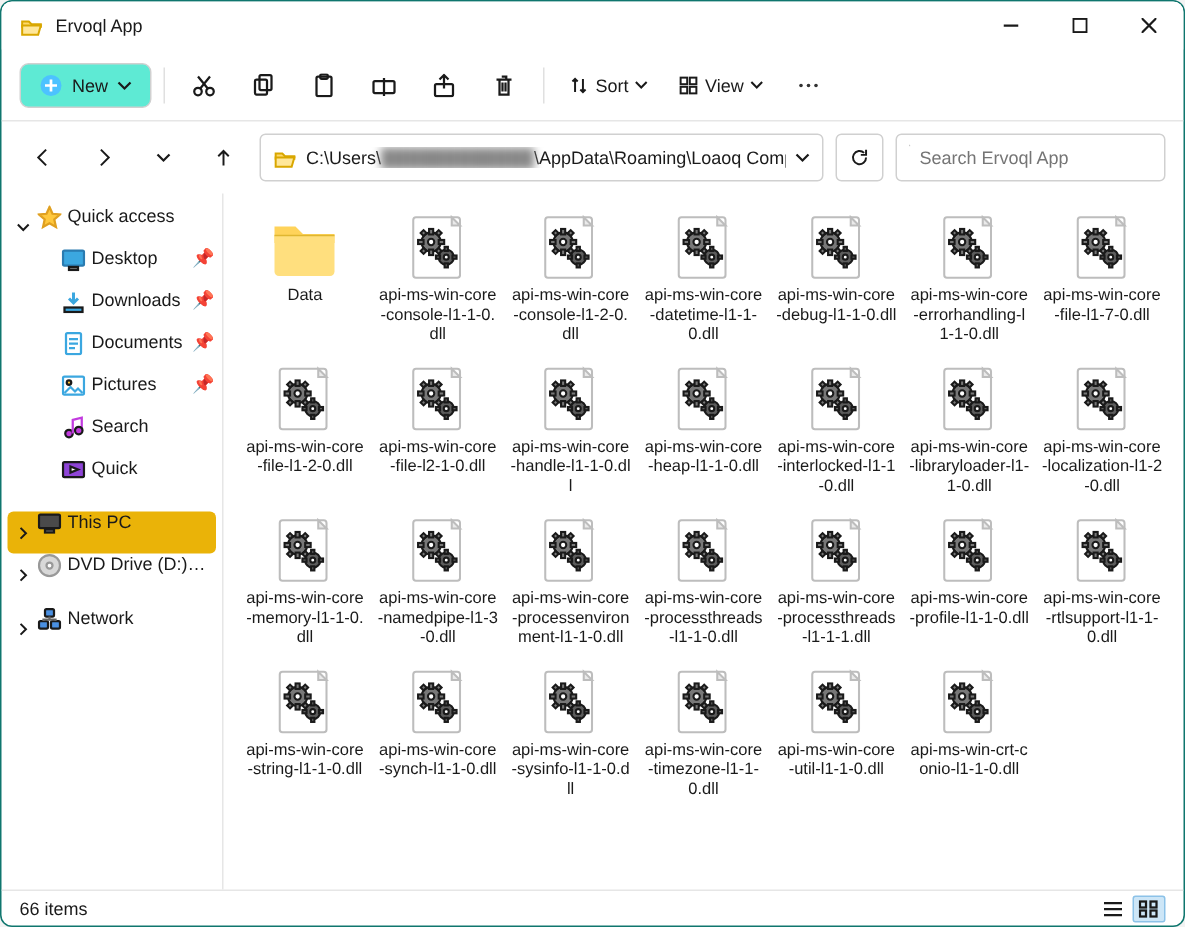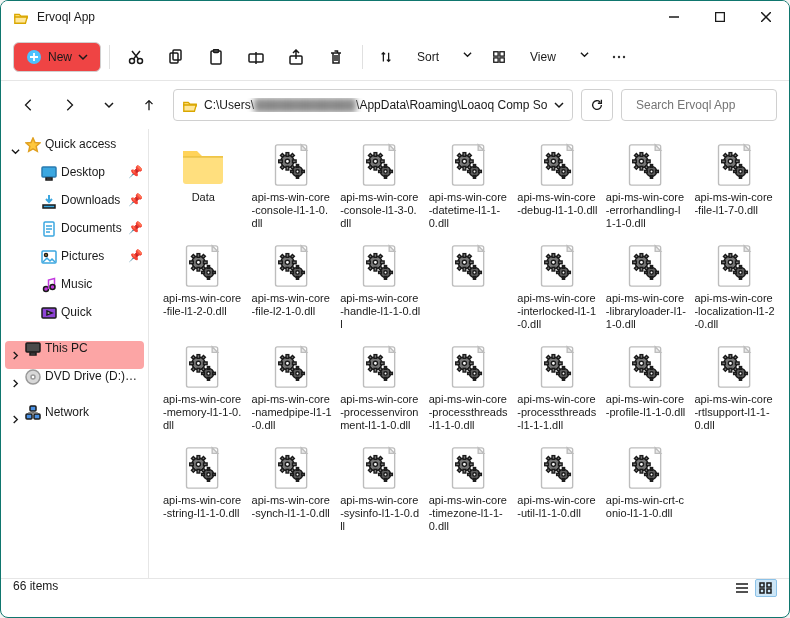--- a/index.html
+++ b/index.html
@@ -5,51 +5,51 @@
 *{box-sizing:border-box;margin:0;padding:0;font-family:"Segoe UI",Arial,sans-serif;font-size:12px;color:#1a1a1a;-webkit-font-smoothing:antialiased}
 body{background:#f3f3f3;width:790px;height:618px;overflow:hidden;position:relative}
 .window{width:790px;height:618px;background:#fff;border:1px solid #0f766e;border-radius:8px;overflow:hidden;display:flex;flex-direction:column}
 .titlebar{height:32px;display:flex;align-items:center;padding:0 0 0 12px;background:#fff}
 .titlebar .ico{width:16px;height:16px;margin-right:8px;display:flex;align-items:center;justify-content:center}
 .titlebar .ttl{flex:0 0 auto;font-size:12px}
 .titlebar .sp{flex:1}
 .winbtn{width:46px;height:32px;display:flex;align-items:center;justify-content:center}
 .winbtn svg{width:10px;height:10px}
 .toolbar{height:48px;display:flex;align-items:center;padding:0 12px;gap:4px;border-bottom:1px solid #e6e6e6}
-.newbtn{display:flex;align-items:center;gap:6px;padding:6px 12px;border:1px solid #d0d0d0;border-radius:6px;background:#ef4444;font-size:12px}
+.newbtn{display:flex;align-items:center;gap:6px;padding:6px 12px;border:1px solid #d0d0d0;border-radius:6px;background:#5eead4;font-size:12px}
 .newbtn .plus{width:16px;height:16px;display:flex;align-items:center;justify-content:center}
 .tbico{width:36px;height:36px;display:flex;align-items:center;justify-content:center;color:#6b6b6b;border-radius:4px}
 .tbico svg{width:16px;height:16px}
 .tbsep{width:1px;height:24px;background:#e0e0e0;margin:0 4px}
-.sortbtn,.viewbtn{display:flex;align-items:flex-start;gap:24px;padding:6px 8px;color:#1a1a1a;border-radius:4px}
+.sortbtn,.viewbtn{display:flex;align-items:center;gap:4px;padding:6px 8px;color:#1a1a1a;border-radius:4px}
 .navbar{height:48px;display:flex;align-items:center;padding:0 12px;gap:8px}
 .navico{width:32px;height:32px;display:flex;align-items:center;justify-content:center;color:#6b6b6b;border-radius:4px}
 .navico.dis{color:#c0c0c0}
 .addrbar{flex:1;height:32px;border:1px solid #d0d0d0;border-radius:4px;display:flex;align-items:center;padding:0 8px;gap:6px;min-width:0}
 .addrbar .path{flex:1;font-size:12px;color:#1a1a1a;white-space:nowrap;overflow:hidden}
 .addrbar .blur{filter:blur(3px);color:#888}
 .refbtn{width:32px;height:32px;border:1px solid #d0d0d0;border-radius:4px;display:flex;align-items:center;justify-content:center}
-.search{width:156px;height:32px;border:1px solid #d0d0d0;border-radius:4px;display:flex;padding:0 8px;gap:6px}
+.search{width:180px;height:32px;border:1px solid #d0d0d0;border-radius:4px;display:flex;padding:0 8px;gap:6px}
 .search input{border:none;outline:none;flex:1;font-size:12px;color:#888;background:transparent}
 .body{flex:1;display:flex;min-height:0}
 .sidebar{width:148px;border-right:1px solid #e6e6e6;padding:8px 4px;overflow-y:auto}
 .tree-item{display:flex;height:28px;padding:0 4px;gap:4px;border-radius:4px;font-size:12px}
-.tree-item.sel{background:#fca5a5}
+.tree-item.sel{background:#eab308}
 .tree-item .chev{width:12px;display:flex;align-items:center;justify-content:center;color:#666}
 .tree-item .tico{width:16px;height:16px;display:flex;align-items:center;justify-content:center}
 .tree-item .lbl{flex:1;white-space:nowrap;overflow:hidden;text-overflow:ellipsis}
 .tree-item .pin{width:12px;color:#999}
 .sub{padding-left:16px}
 .sidesep{height:8px}
 .content{flex:1;padding:8px 12px;overflow-y:auto}
 .grid{display:grid;grid-template-columns:repeat(7,1fr);gap:4px 4px}
 .file{display:flex;flex-direction:column;align-items:center;padding:4px 0;border-radius:4px}
 .file .thmb{width:48px;height:48px;display:flex;align-items:center;justify-content:center;margin-bottom:2px}
-.file .fname{font-size:11px;text-align:left;line-height:13px;max-height:39px;overflow:hidden;word-break:break-all;padding:0 2px}
-.status{height:39px;border-top:1px solid #e6e6e6;display:flex;padding:0 12px;font-size:11px;color:#555}
+.file .fname{font-size:11px;text-align:center;line-height:13px;max-height:39px;overflow:hidden;word-break:break-all;padding:0 2px}
+.status{height:24px;border-top:1px solid #e6e6e6;display:flex;align-items:center;padding:0 12px;font-size:11px;color:#555}
 .status .sp{flex:1}
 .status .vbtn{width:22px;height:18px;display:flex;align-items:center;justify-content:center;margin-left:2px;border-radius:2px}
 .status .vbtn.act{background:#cde6f7;border:1px solid #8cc2e8}
 svg{stroke:currentColor;fill:none;stroke-width:1.5}
 </style>
 </head>
 <body>
 
 <svg width="0" height="0" style="position:absolute">
 <defs>
@@ -343,21 +343,21 @@
             <span class="lbl">Pictures</span>
             <span class="pin">📌</span>
           </div>
       <div class="tree-item">
             <span class="chev"></span>
             <span class="tico">
               <svg viewBox="0 0 16 16">
                 <use href="#music-ico"></use>
               </svg>
             </span>
-            <span class="lbl">Music</span>
+            <span class="lbl">Search</span>
           </div>
       <div class="tree-item">
             <span class="chev"></span>
             <span class="tico">
               <svg viewBox="0 0 16 16">
                 <use href="#video-ico"></use>
               </svg>
             </span>
             <span class="lbl">Quick</span>
           </div>
@@ -422,21 +422,21 @@
               </svg>
             </div>
             <div class="fname">api-ms-win-core-console-l1-1-0.dll</div>
           </div>
           <div class="file">
             <div class="thmb">
               <svg viewBox="0 0 48 48" width="44" height="44">
                 <use href="#dll-ico"></use>
               </svg>
             </div>
-            <div class="fname">api-ms-win-core-console-l1-3-0.dll</div>
+            <div class="fname">api-ms-win-core-console-l1-2-0.dll</div>
           </div>
           <div class="file">
             <div class="thmb">
               <svg viewBox="0 0 48 48" width="44" height="44">
                 <use href="#dll-ico"></use>
               </svg>
             </div>
             <div class="fname">api-ms-win-core-datetime-l1-1-0.dll</div>
           </div>
           <div class="file">
@@ -486,20 +486,21 @@
               </svg>
             </div>
             <div class="fname">api-ms-win-core-handle-l1-1-0.dll</div>
           </div>
           <div class="file">
             <div class="thmb">
               <svg viewBox="0 0 48 48" width="44" height="44">
                 <use href="#dll-ico"></use>
               </svg>
             </div>
+            <div class="fname">api-ms-win-core-heap-l1-1-0.dll</div>
           </div>
           <div class="file">
             <div class="thmb">
               <svg viewBox="0 0 48 48" width="44" height="44">
                 <use href="#dll-ico"></use>
               </svg>
             </div>
             <div class="fname">api-ms-win-core-interlocked-l1-1-0.dll</div>
           </div>
           <div class="file">
@@ -525,21 +526,21 @@
               </svg>
             </div>
             <div class="fname">api-ms-win-core-memory-l1-1-0.dll</div>
           </div>
           <div class="file">
             <div class="thmb">
               <svg viewBox="0 0 48 48" width="44" height="44">
                 <use href="#dll-ico"></use>
               </svg>
             </div>
-            <div class="fname">api-ms-win-core-namedpipe-l1-1-0.dll</div>
+            <div class="fname">api-ms-win-core-namedpipe-l1-3-0.dll</div>
           </div>
           <div class="file">
             <div class="thmb">
               <svg viewBox="0 0 48 48" width="44" height="44">
                 <use href="#dll-ico"></use>
               </svg>
             </div>
             <div class="fname">api-ms-win-core-processenvironment-l1-1-0.dll</div>
           </div>
           <div class="file">

